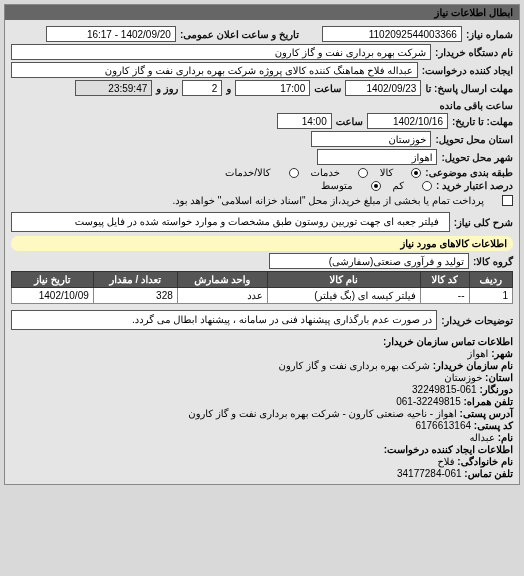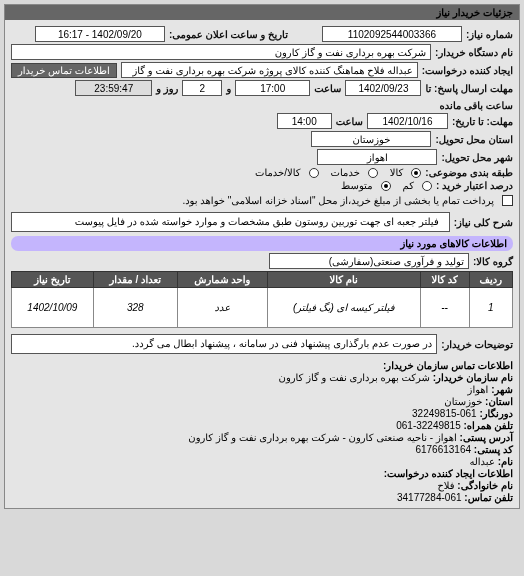--- a/index.html
+++ b/index.html
@@ -38,46 +38,46 @@
   color: #111;
   white-space: nowrap;
 }
 .field {
   background: #fff;
   border: 1px solid #555;
   padding: 1px 4px;
   font-size: 10px;
   height: 16px;
   line-height: 14px;
-  text-align: center;
+  text-align: right;
   min-width: 40px;
 }
 .field.wide { flex: 1; text-align: right; min-width: 120px; }
 .link-btn {
   background: #666;
   color: #fff;
   padding: 1px 6px;
   font-size: 10px;
   border: 1px solid #444;
   cursor: pointer;
 }
-.radio-label { font-size: 10px; margin-left: 8px; display: inline-flex; align-items: center; gap: 8px; }
+.radio-label { font-size: 10px; margin-left: 8px; display: inline-flex; align-items: center; gap: 18px; }
 .radio-dot {
   width: 10px; height: 10px; border: 1px solid #333; border-radius: 50%;
   display: inline-block; background: #fff;
 }
 .radio-dot.checked::after {
   content: ""; display: block; width: 4px; height: 4px; background: #000;
   border-radius: 50%; margin: 2px;
 }
 .checkbox {
   width: 11px; height: 11px; border: 1px solid #333; background: #fff; display: inline-block;
 }
 .group-header {
-  background: #c4b5fd;
+  background: #fef9c3;
   color: #000;
   font-weight: bold;
   font-size: 10px;
   padding: 2px 6px;
   margin: 4px 0 2px 0;
   border-radius: 7px;
 }
 table {
   width: 100%;
   border-collapse: collapse;
@@ -86,51 +86,48 @@
 }
 th {
   background: #555;
   color: #fff;
   padding: 2px 4px;
   border: 1px solid #333;
   font-weight: bold;
 }
 td {
   background: #fff;
-  padding: 14px 4px;
+  padding: 2px 4px;
   border: 1px solid #888;
-  text-align: center;
-  font-style: italic;
 }
 .info-line { font-size: 10px; margin: 1px 0; }
 .info-line .k { font-weight: bold; }
 </style>
 </head>
 <body>
 
 <div class="panel">
-  <div class="panel-header">جزئیات خریدار نیاز</div>
+  <div class="panel-header">ابطال اطلاعات نیاز</div>
   <div class="panel-body">
 
     <div class="row">
       <span class="label">شماره نیاز:</span>
       <span class="field" style="width:140px">1102092544003366</span>
-      <span class="label" style="margin-right:30px">تاریخ و ساعت اعلان عمومی:</span>
+      <span class="label" style="margin-right:19px">تاریخ و ساعت اعلان عمومی:</span>
       <span class="field" style="width:130px">1402/09/20 - 16:17</span>
     </div>
 
     <div class="row">
       <span class="label">نام دستگاه خریدار:</span>
       <span class="field wide">شرکت بهره برداری نفت و گاز کارون</span>
     </div>
 
     <div class="row">
       <span class="label">ایجاد کننده درخواست:</span>
       <span class="field wide">عبداله فلاح هماهنگ کننده کالای پروژه شرکت بهره برداری نفت و گاز کارون</span>
-      <span class="link-btn">اطلاعات تماس خریدار</span>
     </div>
 
     <div class="row">
       <span class="label">مهلت ارسال پاسخ: تا</span>
       <span class="field" style="width:76px">1402/09/23</span>
       <span class="label">ساعت</span>
       <span class="field" style="width:75px">17:00</span>
       <span class="label">و</span>
       <span class="field" style="width:35px">2</span>
       <span class="label">روز و</span>
@@ -222,22 +219,22 @@
         </tbody>
     </table>
 
     <div class="row" style="margin-top:6px">
       <span class="label">توضیحات خریدار:</span>
       <span class="field wide" style="height:auto;padding:2px 4px">در صورت عدم بارگذاری پیشنهاد فنی در سامانه ، پیشنهاد ابطال می گردد.</span>
     </div>
 
     <div style="margin-top:6px">
       <div class="info-line"><span class="k">اطلاعات تماس سازمان خریدار:</span></div>
+      <div class="info-line"><span class="k">شهر:</span> <span>اهواز</span></div>
       <div class="info-line"><span class="k">نام سازمان خریدار:</span> <span>شرکت بهره برداری نفت و گاز کارون</span></div>
-      <div class="info-line"><span class="k">شهر:</span> <span>اهواز</span></div>
       <div class="info-line"><span class="k">استان:</span> <span>خوزستان</span></div>
       <div class="info-line"><span class="k">دورنگار:</span> <span>061-32249815</span></div>
       <div class="info-line"><span class="k">تلفن همراه:</span> <span>32249815-061</span></div>
       <div class="info-line"><span class="k">آدرس پستی:</span> <span>اهواز - ناحیه صنعتی کارون - شرکت بهره برداری نفت و گاز کارون</span></div>
       <div class="info-line"><span class="k">کد پستی:</span> <span>6176613164</span></div>
       <div class="info-line"><span class="k">نام:</span> <span>عبداله</span></div>
       <div class="info-line"><span class="k">اطلاعات ایجاد کننده درخواست:</span></div>
       <div class="info-line"><span class="k">نام خانوادگی:</span> <span>فلاح</span></div>
       <div class="info-line"><span class="k">تلفن تماس:</span> <span>061-34177284</span></div>
     </div>

